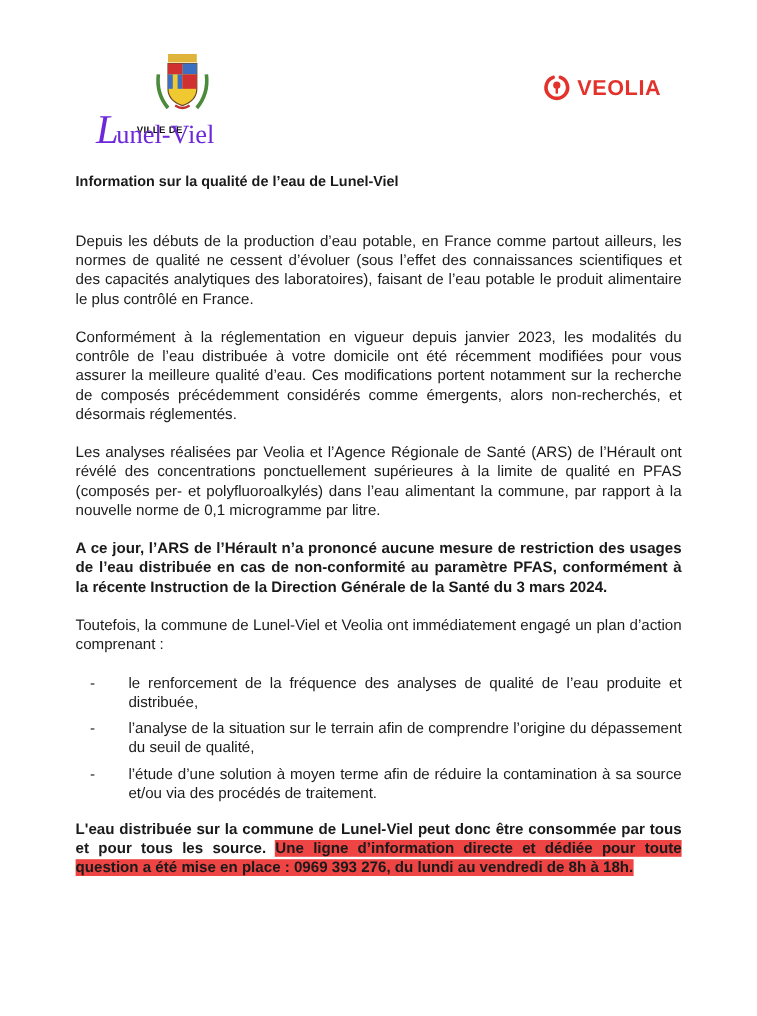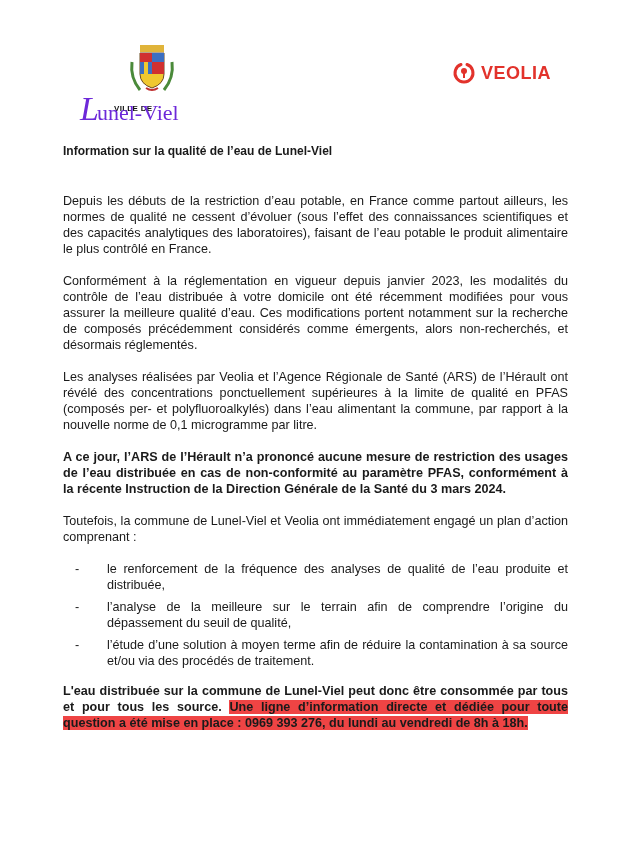--- a/index.html
+++ b/index.html
@@ -53,28 +53,28 @@
       <path d="M9 3.5 A9 9 0 1 0 15 3.5" stroke="#e2322b" stroke-width="3" fill="none" stroke-linecap="round"></path>
       <circle cx="12" cy="10" r="3" fill="#e2322b"></circle>
       <rect x="11" y="11" width="2" height="6" fill="#e2322b"></rect>
     </svg>
     <span class="veolia-text">VEOLIA</span>
   </div>
 
   <div class="content">
     <div class="title">Information sur la qualité de l’eau de Lunel-Viel</div>
 
-    <p>Depuis les débuts de la restriction d’eau potable, en France comme partout ailleurs, les normes de qualité ne cessent d’évoluer (sous l’effet des connaissances scientifiques et des capacités analytiques des laboratoires), faisant de l’eau potable le produit alimentaire le plus contrôlé en France.</p>
+    <p>Depuis les débuts de la production d’eau potable, en France comme partout ailleurs, les normes de qualité ne cessent d’évoluer (sous l’effet des connaissances scientifiques et des capacités analytiques des laboratoires), faisant de l’eau potable le produit alimentaire le plus contrôlé en France.</p>
     <p>Conformément à la réglementation en vigueur depuis janvier 2023, les modalités du contrôle de l’eau distribuée à votre domicile ont été récemment modifiées pour vous assurer la meilleure qualité d’eau. Ces modifications portent notamment sur la recherche de composés précédemment considérés comme émergents, alors non-recherchés, et désormais réglementés.</p>
     <p>Les analyses réalisées par Veolia et l’Agence Régionale de Santé (ARS) de l’Hérault ont révélé des concentrations ponctuellement supérieures à la limite de qualité en PFAS (composés per- et polyfluoroalkylés) dans l’eau alimentant la commune, par rapport à la nouvelle norme de 0,1 microgramme par litre.</p>
     <p class="bold">A ce jour, l’ARS de l’Hérault n’a prononcé aucune mesure de restriction des usages de l’eau distribuée en cas de non-conformité au paramètre PFAS, conformément à la récente Instruction de la Direction Générale de la Santé du 3 mars 2024.</p>
     <p>Toutefois, la commune de Lunel-Viel et Veolia ont immédiatement engagé un plan d’action comprenant :</p>
 
     <ul class="actions">
       <li><span class="dash">-</span><span>le renforcement de la fréquence des analyses de qualité de l’eau produite et distribuée,</span></li>
-      <li><span class="dash">-</span><span>l’analyse de la meilleure sur le terrain afin de comprendre l’origine du dépassement du seuil de qualité,</span></li>
+      <li><span class="dash">-</span><span>l’analyse de la situation sur le terrain afin de comprendre l’origine du dépassement du seuil de qualité,</span></li>
       <li><span class="dash">-</span><span>l’étude d’une solution à moyen terme afin de réduire la contamination à sa source et/ou via des procédés de traitement.</span></li>
     </ul>
 
 
     <p class="bold"><span>L'eau distribuée sur la commune de Lunel-Viel peut donc être consommée par tous et pour tous les source.</span> <span class="hl">Une ligne d’information directe et dédiée pour toute question a été mise en place : 0969 393 276, du lundi au vendredi de 8h à 18h.</span></p>
   </div>
 </div>
 
 </body></html>

